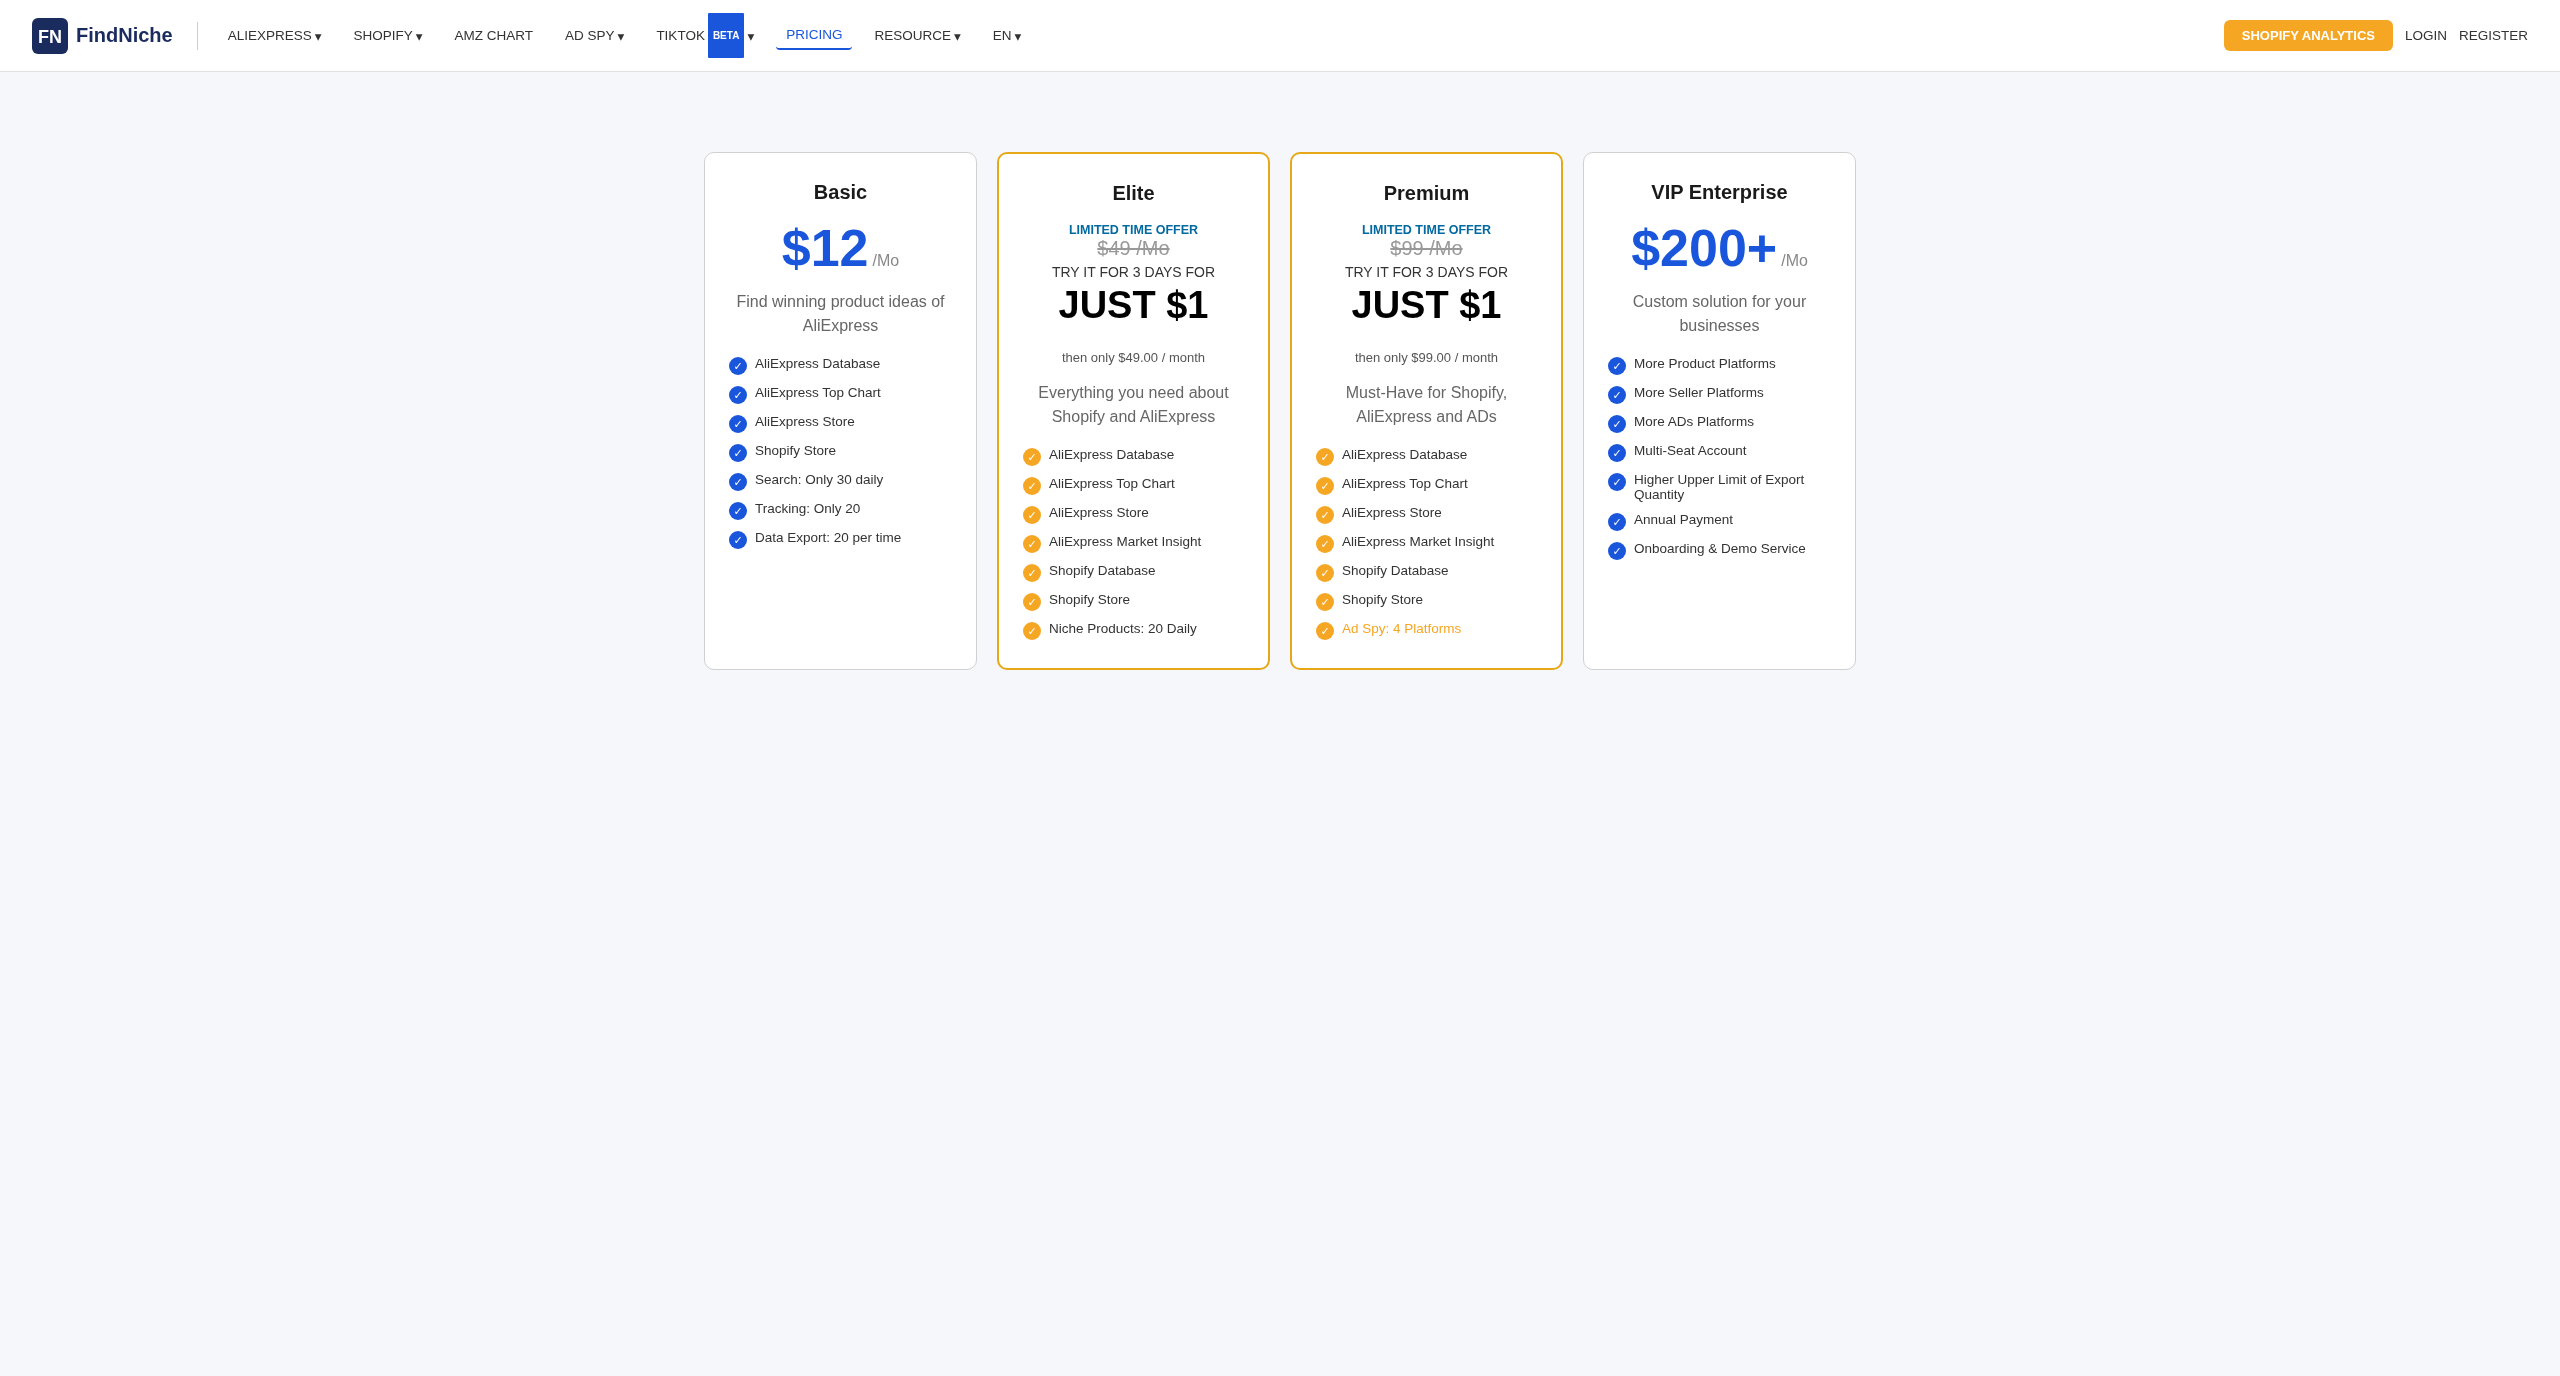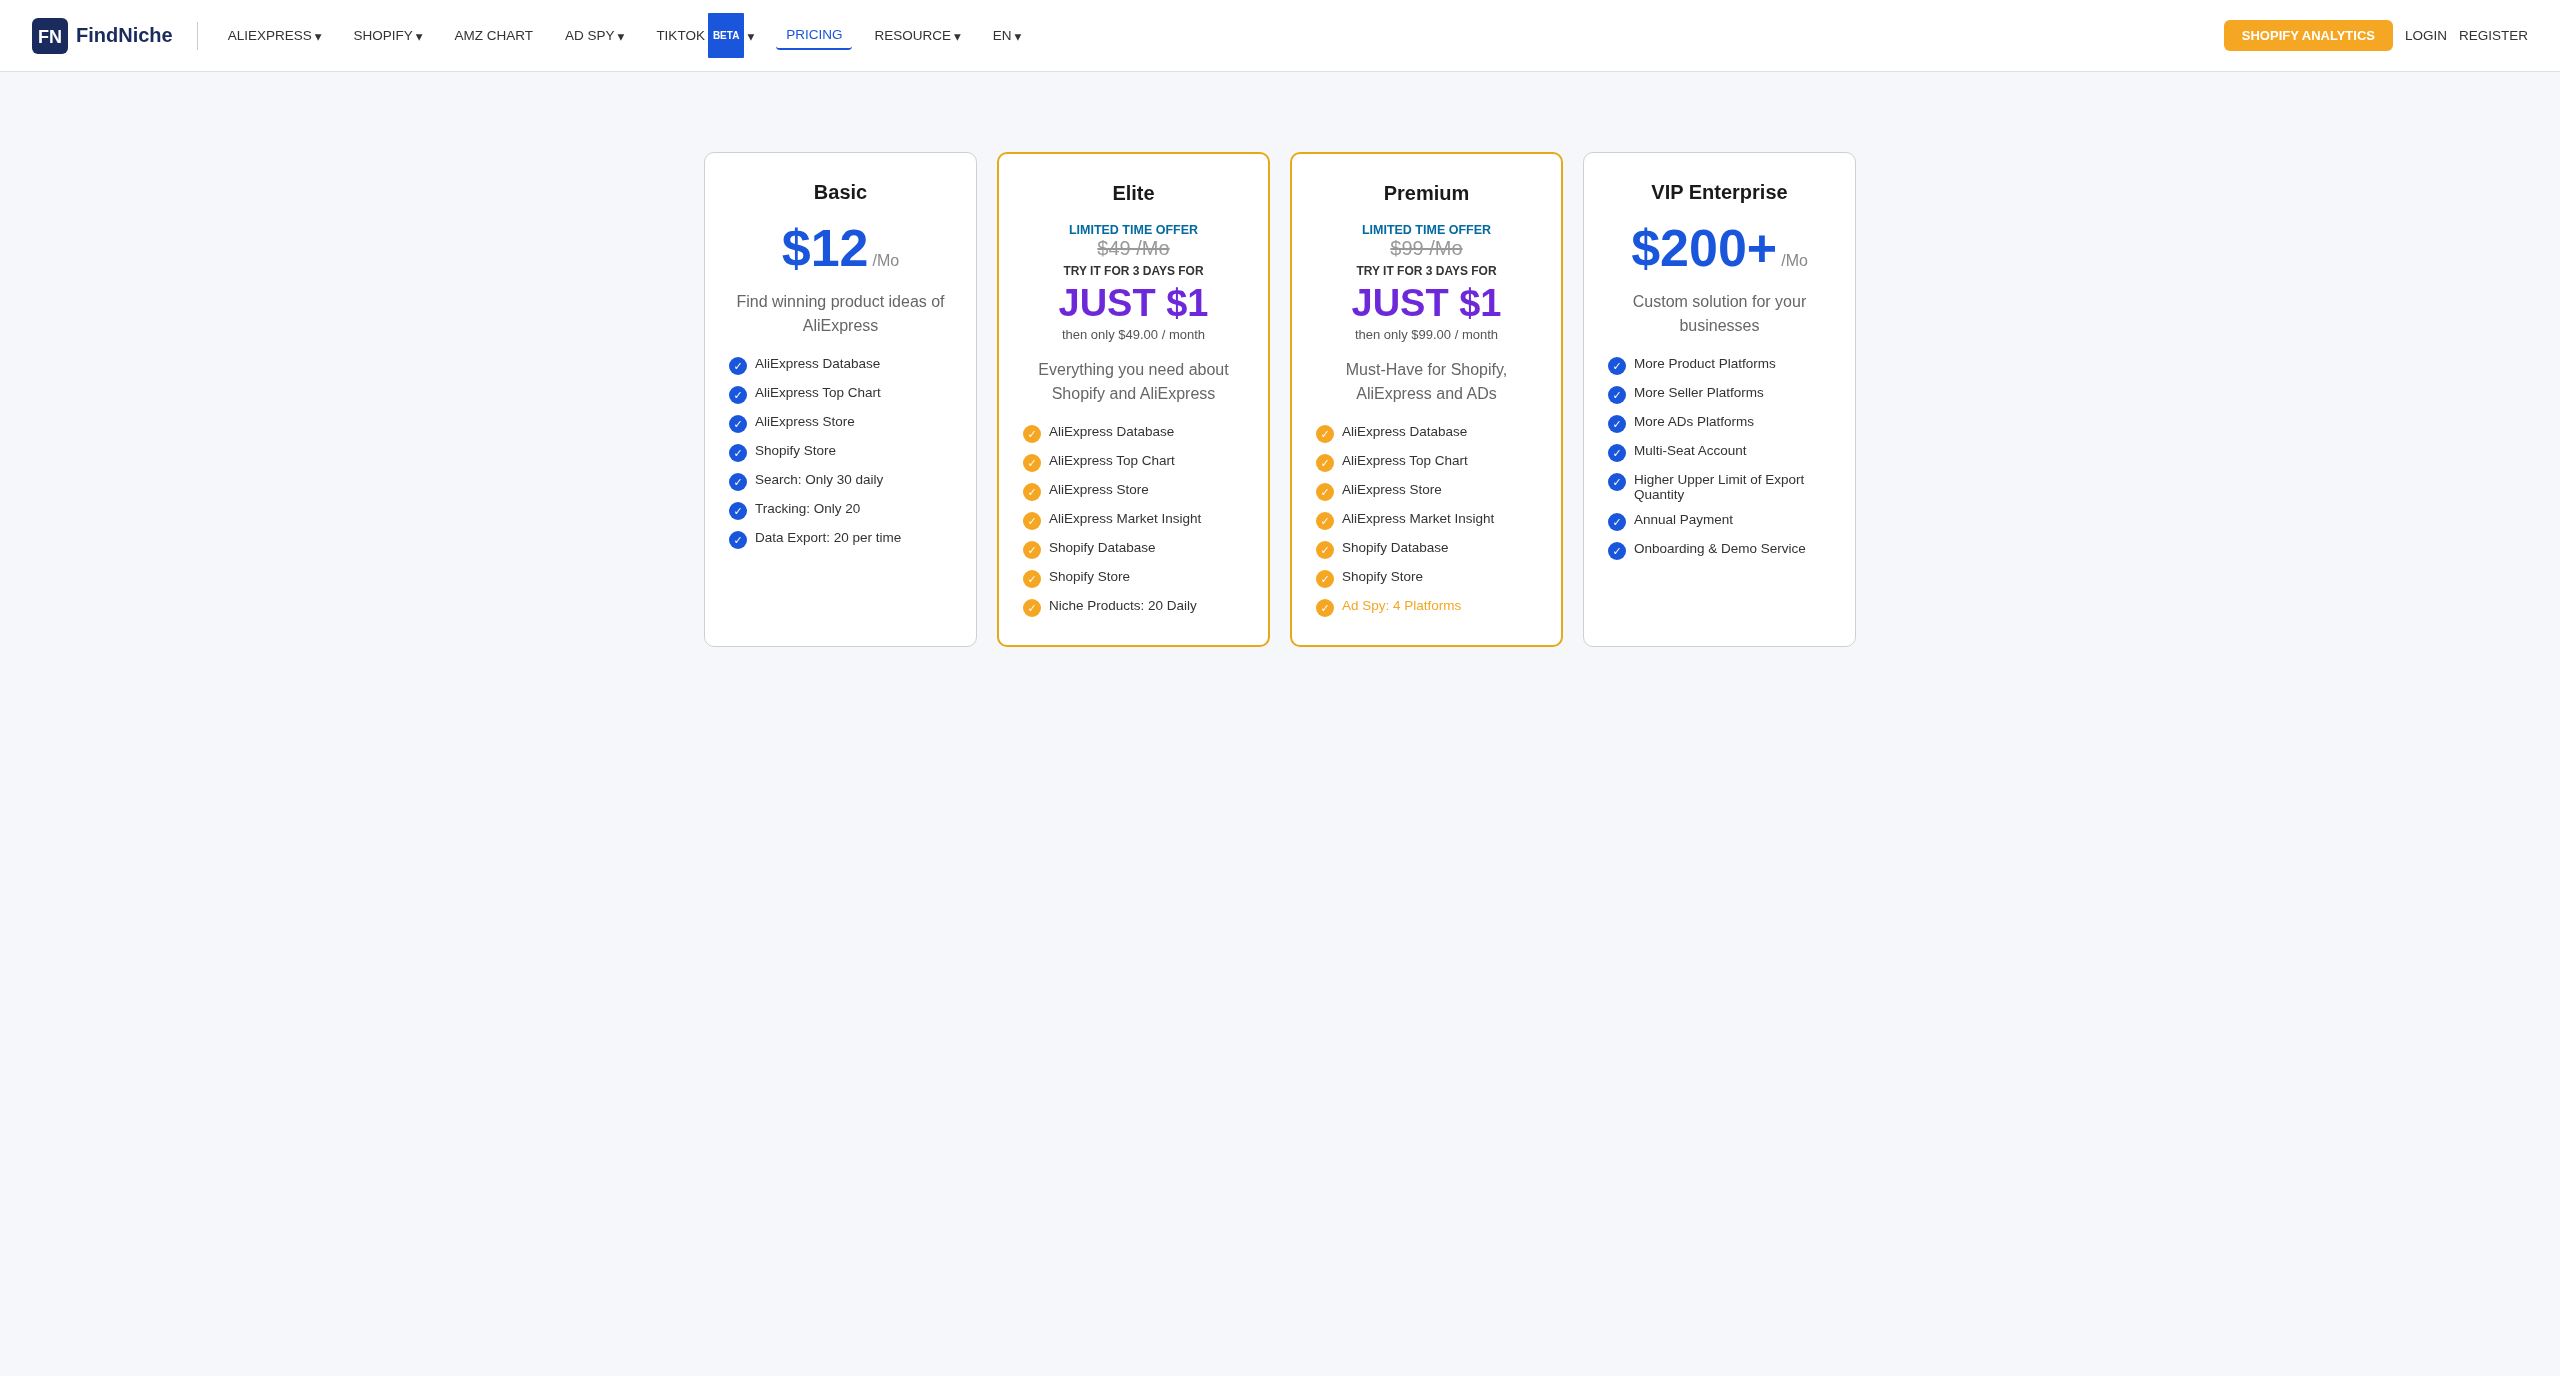--- a/index.html
+++ b/index.html
@@ -168,30 +168,30 @@
       font-weight: 700;
       color: #0369a1;
     }
     .original-price {
       font-size: 20px;
       color: #999;
       text-decoration: line-through;
       margin-bottom: 4px;
     }
     .try-text {
-      font-size: 12px;
-      font-weight: 700;
+      font-size: 14px;
+      font-weight: 400;
       color: #333;
       margin-bottom: 4px;
     }
     .just-price {
       font-size: 38px;
       font-weight: 900;
-      color: #6d28d9;
-      margin-bottom: 2px;
+      color: #000000;
+      margin-bottom: 23px;
     }
     .then-text {
       font-size: 13px;
       color: #555;
       margin-bottom: 12px;
     }
     .main-price {
       display: flex;
       align-items: baseline;
       justify-content: center;

